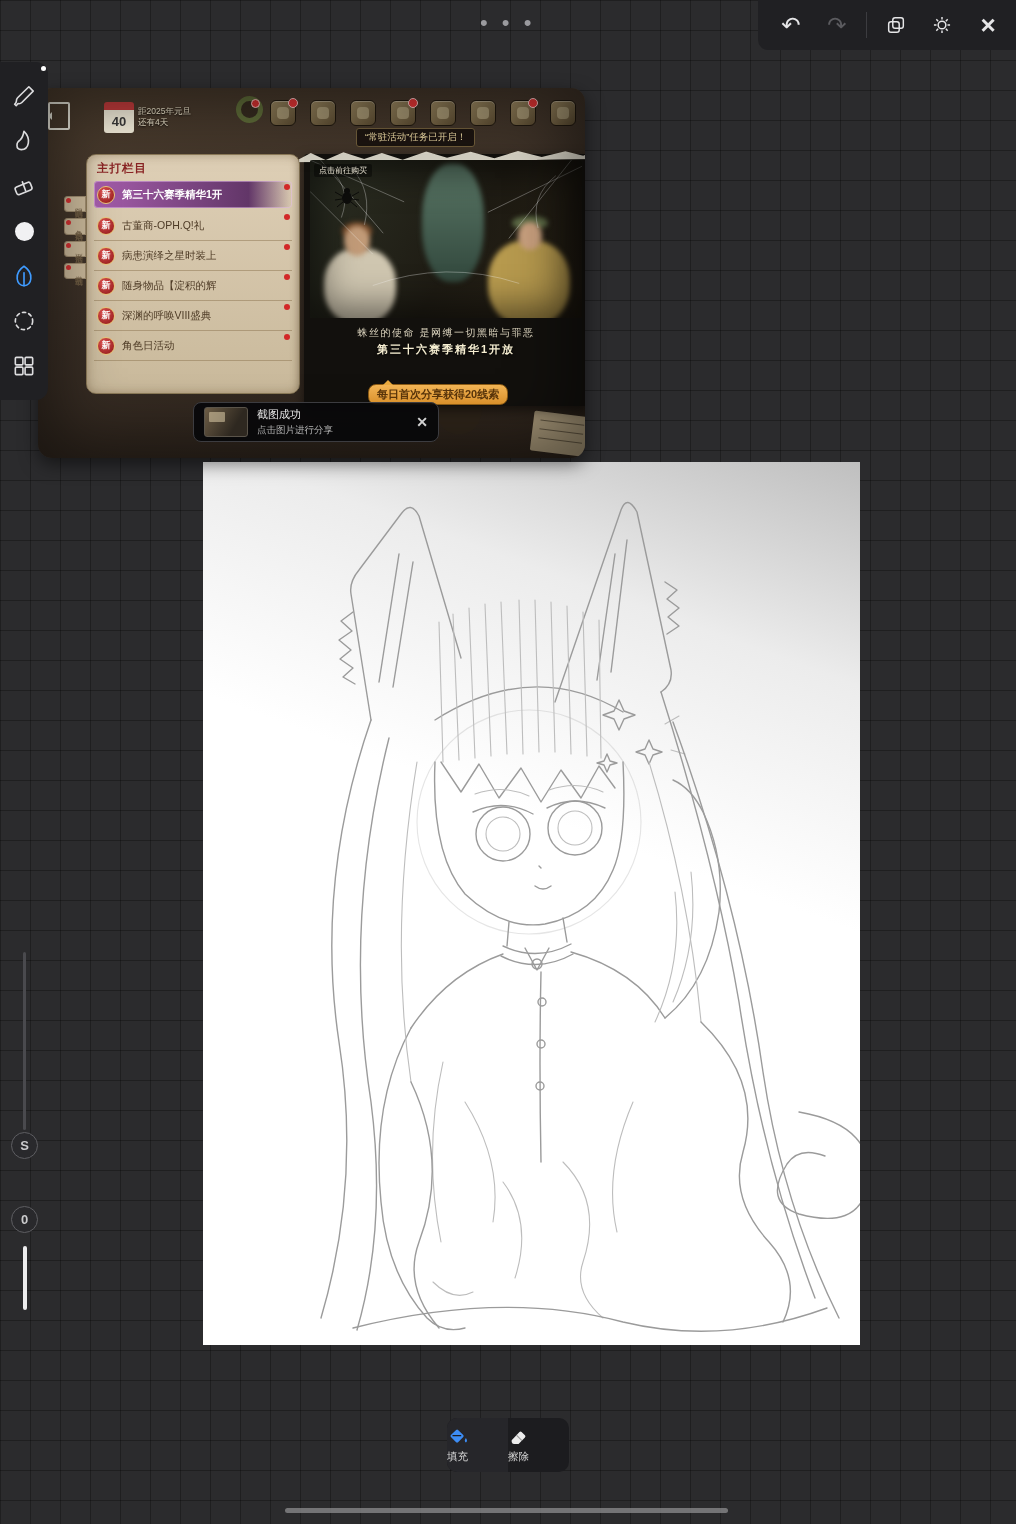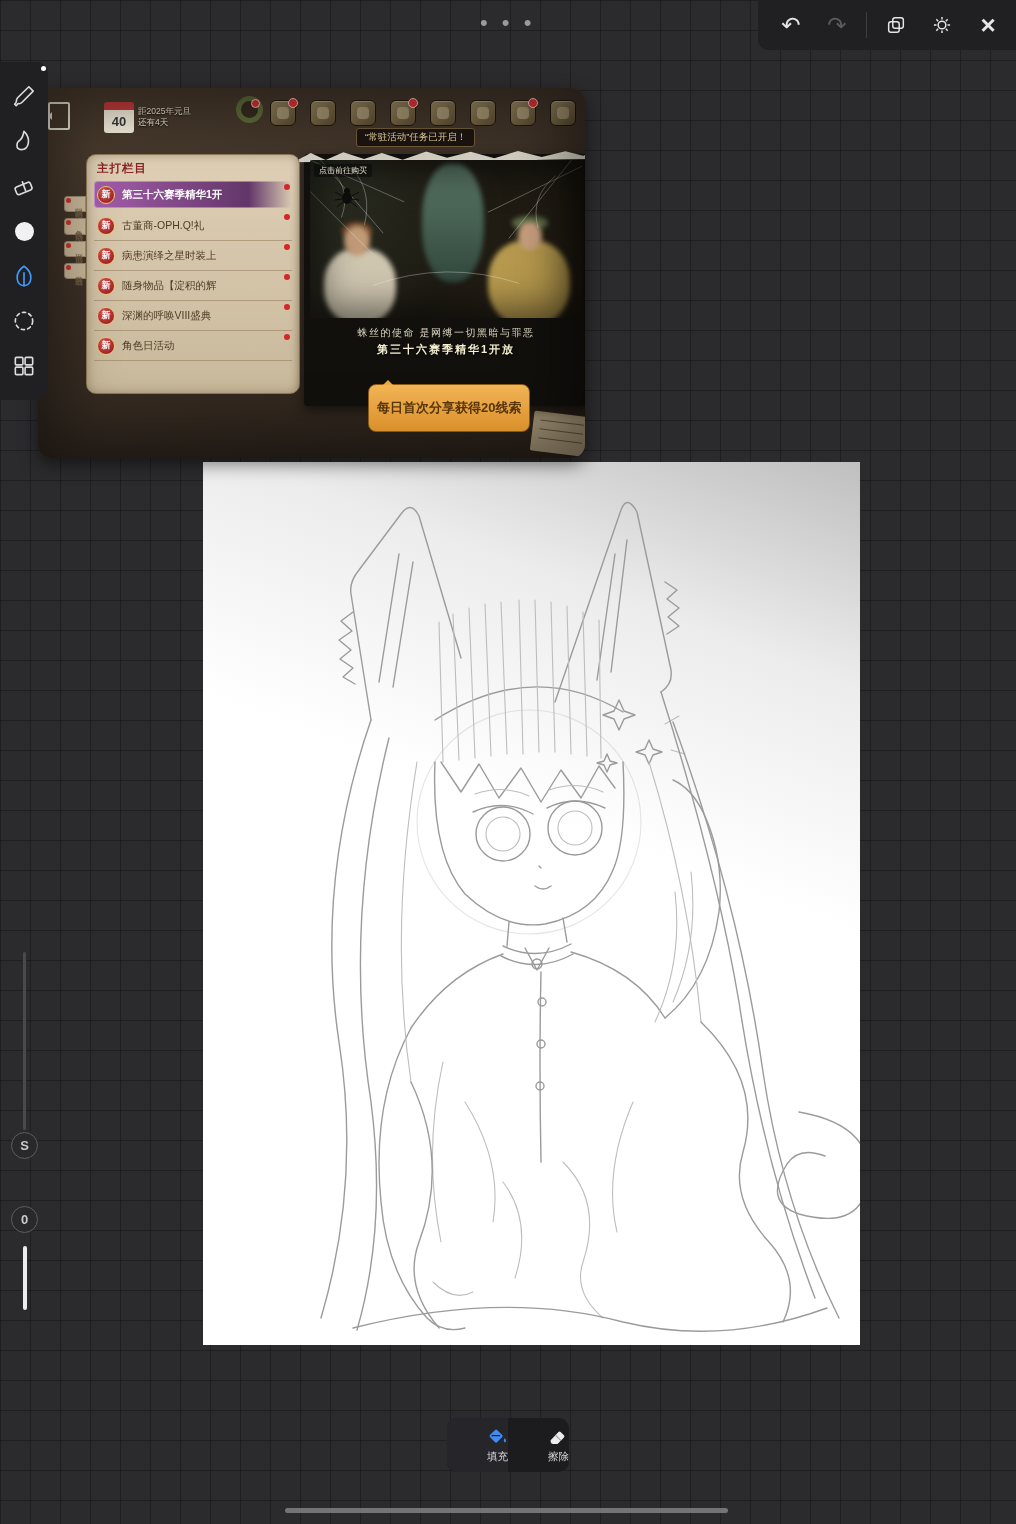--- a/index.html
+++ b/index.html
@@ -135,23 +135,23 @@
   .fig-lady-hat{right:34px;bottom:88px;width:36px;height:14px;background:#5d6b46;border-radius:50%;}
   .ig-web{position:absolute;inset:0;}
   .ig-web line, .ig-web path{stroke:rgba(255,255,255,.38);stroke-width:.8;fill:none;}
   .ig-spider{position:absolute;left:24px;top:26px;}
   .ig-corner-tag{position:absolute;left:4px;top:4px;font-size:8px;color:#e6e0d0;
     background:rgba(0,0,0,.4);padding:1px 5px;border-radius:2px;z-index:2;}
   .ig-tagline{position:absolute;left:0;right:0;top:172px;text-align:center;
     font-size:10px;color:#ded6c0;letter-spacing:1.5px;}
   .ig-title{position:absolute;left:0;right:0;top:188px;text-align:center;
     font-size:11px;font-weight:bold;color:#f7efd2;letter-spacing:2px;text-shadow:0 1px 3px #000;}
-  .ig-bonus{position:absolute;left:330px;top:296px;z-index:5;padding:14px 8px;
+  .ig-bonus{position:absolute;left:330px;top:296px;z-index:5;padding:2px 8px;
     background:linear-gradient(#f2b455,#d9902b);border:1px solid #8a5a14;border-radius:8px;
-    color:#58340a;font-size:13px;font-weight:bold;white-space:nowrap;}
+    color:#58340a;font-size:11px;font-weight:bold;white-space:nowrap;}
   .ig-bonus::before{content:"";position:absolute;left:14px;top:-5px;width:0;height:0;
     border:5px solid transparent;border-bottom-color:#e8a83e;border-top-width:0;}
 
   
   .ig-toast{position:absolute;left:155px;top:314px;width:246px;height:40px;z-index:6;
     background:rgba(8,8,10,.93);border:1px solid #3c3c40;border-radius:8px;
     display:flex;align-items:center;gap:9px;padding:0 10px;box-sizing:border-box;}
   .ig-thumb{width:42px;height:28px;border-radius:3px;border:1px solid #5a544a;
     background:linear-gradient(120deg,#6c5c45 0%,#2e2820 70%);position:relative;}
   .ig-thumb::after{content:"";position:absolute;left:4px;top:4px;width:16px;height:10px;
@@ -165,21 +165,21 @@
     position:absolute;left:203px;top:462px;width:657px;height:883px;z-index:1;
     background:linear-gradient(200deg,#bfbfbf 0%,#ececec 20%,#ffffff 42%);
   }
   .canvas svg{position:absolute;inset:0;width:100%;height:100%;}
   .sk{stroke:#9b9b9b;stroke-width:1.4;fill:none;stroke-linecap:round;stroke-linejoin:round;}
   .sk.light{stroke:#bdbdbd;stroke-width:1.1;}
 
   
   .bottom-bar{position:absolute;left:447px;top:1418px;width:122px;height:54px;z-index:6;
     background:#1c1c1f;border-radius:10px;display:flex;overflow:hidden;}
-  .bb-btn{flex:1;display:flex;flex-direction:column;align-items:flex-end;justify-content:center;gap:2px;cursor:pointer;}
+  .bb-btn{flex:1;display:flex;flex-direction:column;align-items:flex-start;justify-content:center;gap:2px;cursor:pointer;}
   .bb-btn.active{background:#26262a;}
   .bb-btn svg{width:22px;height:22px;}
   .bb-label{font-size:10.5px;color:#dadada;}
 
   .hscroll{position:absolute;left:285px;top:1508px;width:443px;height:5px;z-index:6;
     background:#8d8d8f;opacity:.75;border-radius:3px;cursor:grab;}
 </style>
 </head>
 <body>
 
@@ -424,20 +424,28 @@
         <circle cx="13" cy="5" r="3" fill="#0d0d0b"></circle>
         <path d="M8 10 L1 6 M8 13 L1 14 M9 16 L3 21 M18 10 L25 6 M18 13 L25 14 M17 16 L23 21" stroke="#0d0d0b" stroke-width="1" fill="none"></path>
       </svg>
     </div>
     <div class="ig-tagline">蛛丝的使命 是网缚一切黑暗与罪恶</div>
     <div class="ig-title">第三十六赛季精华1开放</div>
   </div>
 
   <div class="ig-bonus">每日首次分享获得20线索</div>
 
+  <div class="ig-toast">
+    <div class="ig-thumb"></div>
+    <div>
+      <div class="ig-toast-l1">截图成功</div>
+      <div class="ig-toast-l2">点击图片进行分享</div>
+    </div>
+    <div class="ig-toast-close">✕</div>
+  </div>
 </div>
 
 <div class="bottom-bar">
   <div class="bb-btn active">
     <svg viewBox="0 0 24 24">
       <rect x="5.5" y="5.5" width="11" height="11" rx="1.5" transform="rotate(45 11 11)" fill="#3d8df5"></rect>
       <path d="M20.6 13 q2.4 3.4 0 4.9 q-2.4 -1.5 0 -4.9" fill="#3d8df5"></path>
       <path d="M6 10.5 L15.5 10.5" stroke="#1c1c1f" stroke-width="1.2"></path>
     </svg>
     <span class="bb-label">填充</span>

